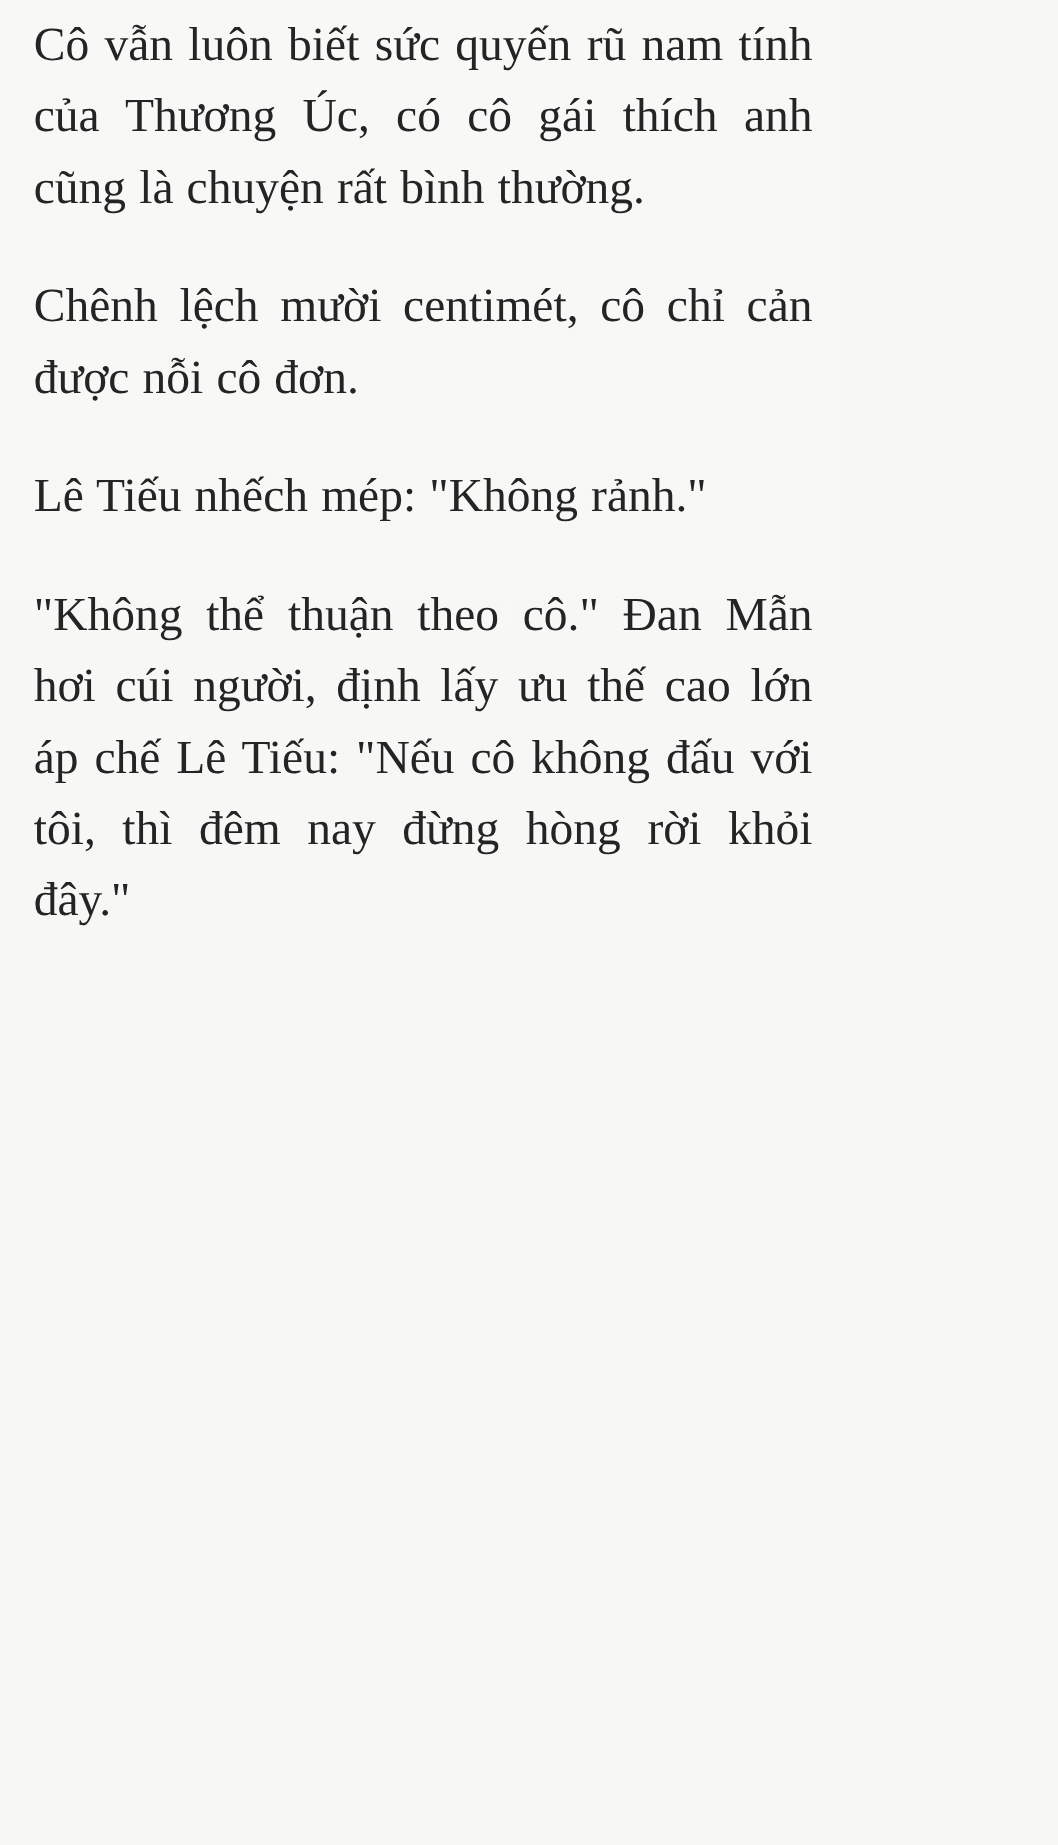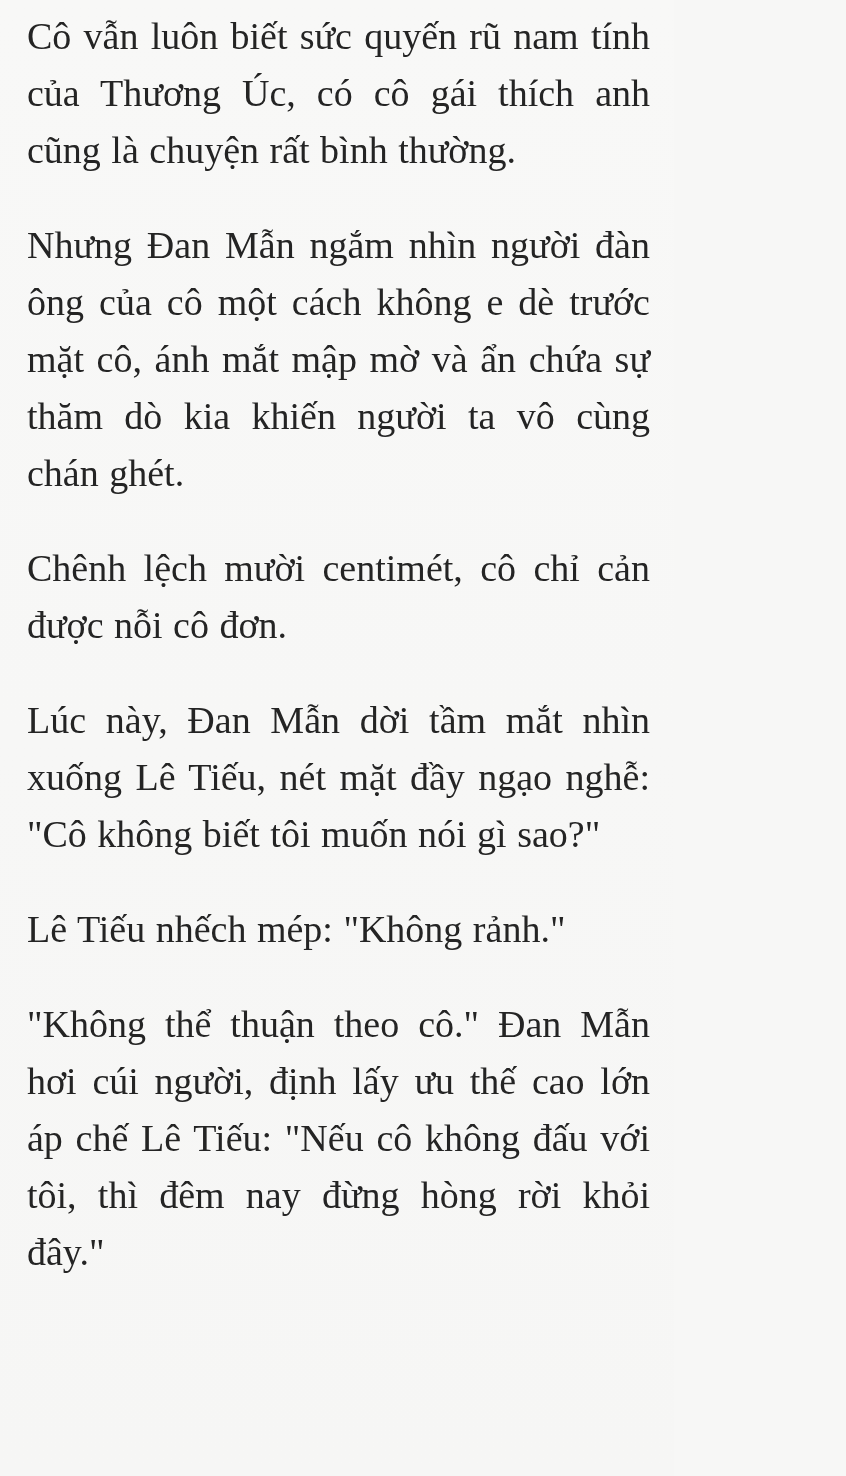--- a/index.html
+++ b/index.html
@@ -32,18 +32,16 @@
   }
   .reader-page p:last-child {
     margin-bottom: 0;
   }
 </style>
 </head>
 <body>
 
 <div class="reader-page">
   <p>Cô vẫn luôn biết sức quyến rũ nam tính của Thương Úc, có cô gái thích anh cũng là chuyện rất bình thường.</p>
-  <p>Nhưng Đan Mẫn ngắm nhìn người đàn ông của cô một cách không e dè trước mặt cô, ánh mắt mập mờ và ẩn chứa sự thăm dò kia khiến người ta vô cùng chán ghét.</p>
   <p>Chênh lệch mười centimét, cô chỉ cản được nỗi cô đơn.</p>
-  <p>Lúc này, Đan Mẫn dời tầm mắt nhìn xuống Lê Tiếu, nét mặt đầy ngạo nghễ: "Cô không biết tôi muốn nói gì sao?"</p>
   <p>Lê Tiếu nhếch mép: "Không rảnh."</p>
   <p>"Không thể thuận theo cô." Đan Mẫn hơi cúi người, định lấy ưu thế cao lớn áp chế Lê Tiếu: "Nếu cô không đấu với tôi, thì đêm nay đừng hòng rời khỏi đây."</p>
 </div>
 
 </body></html>

